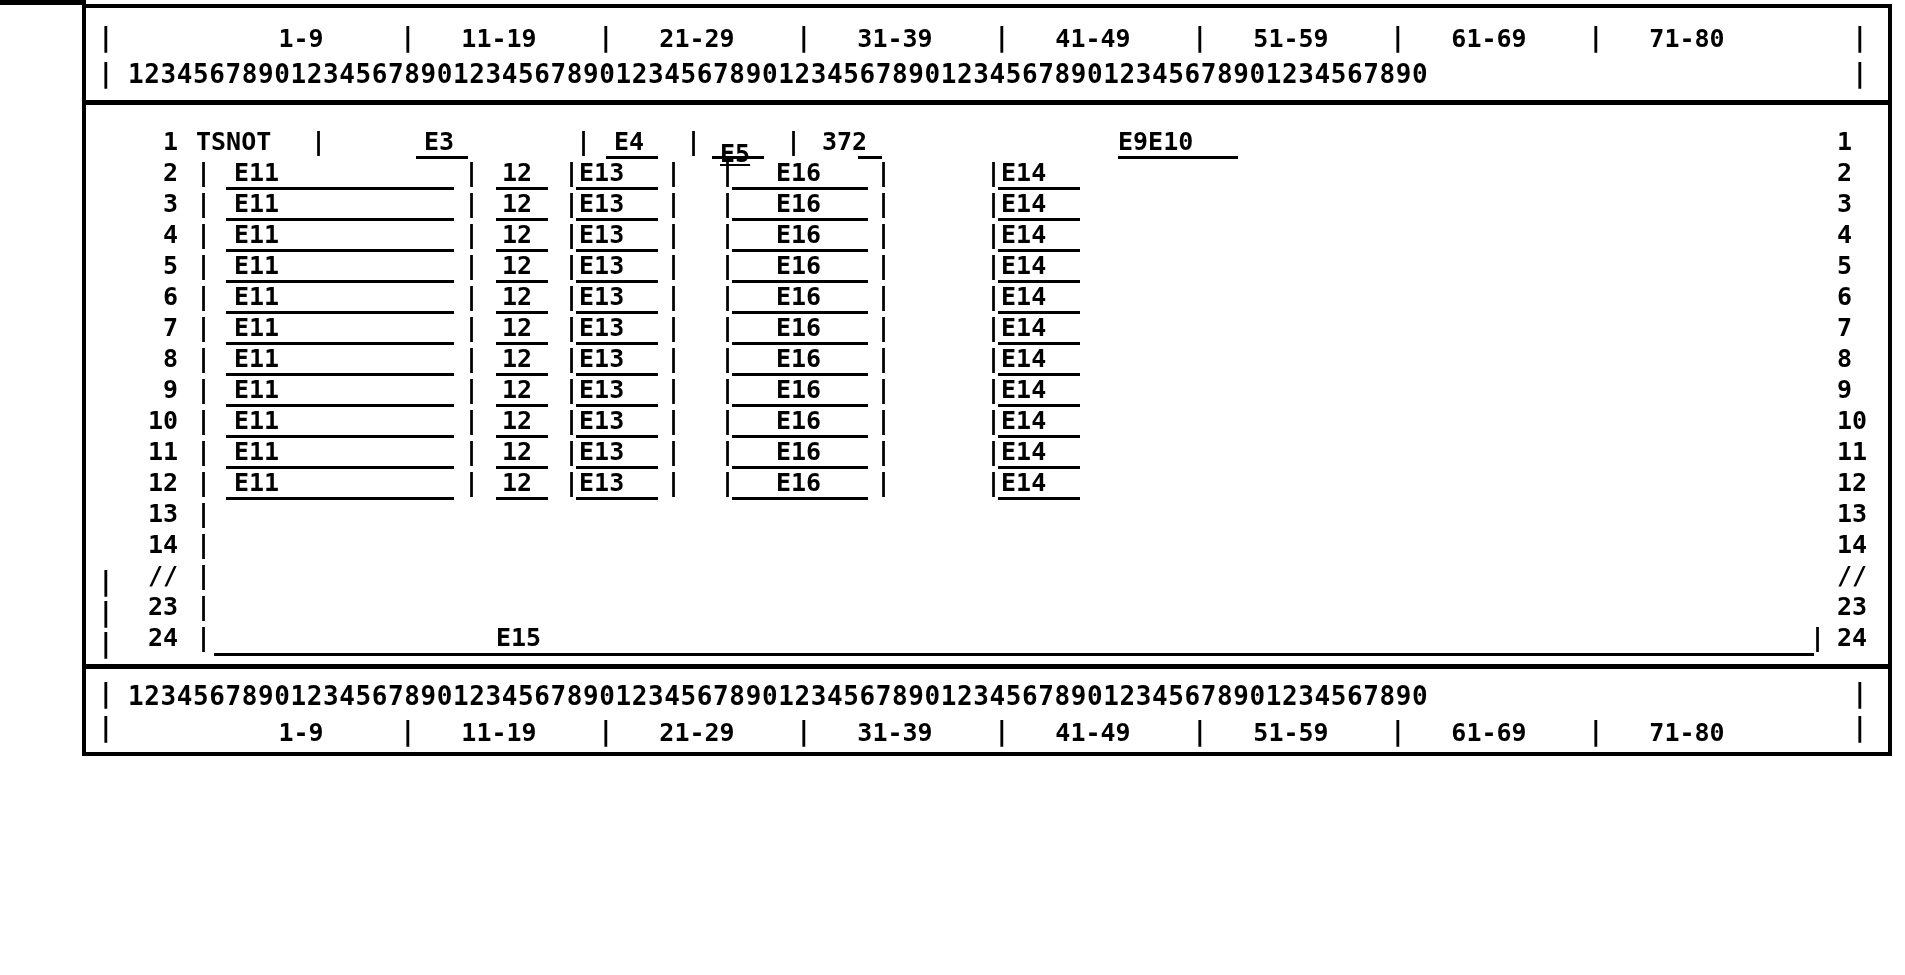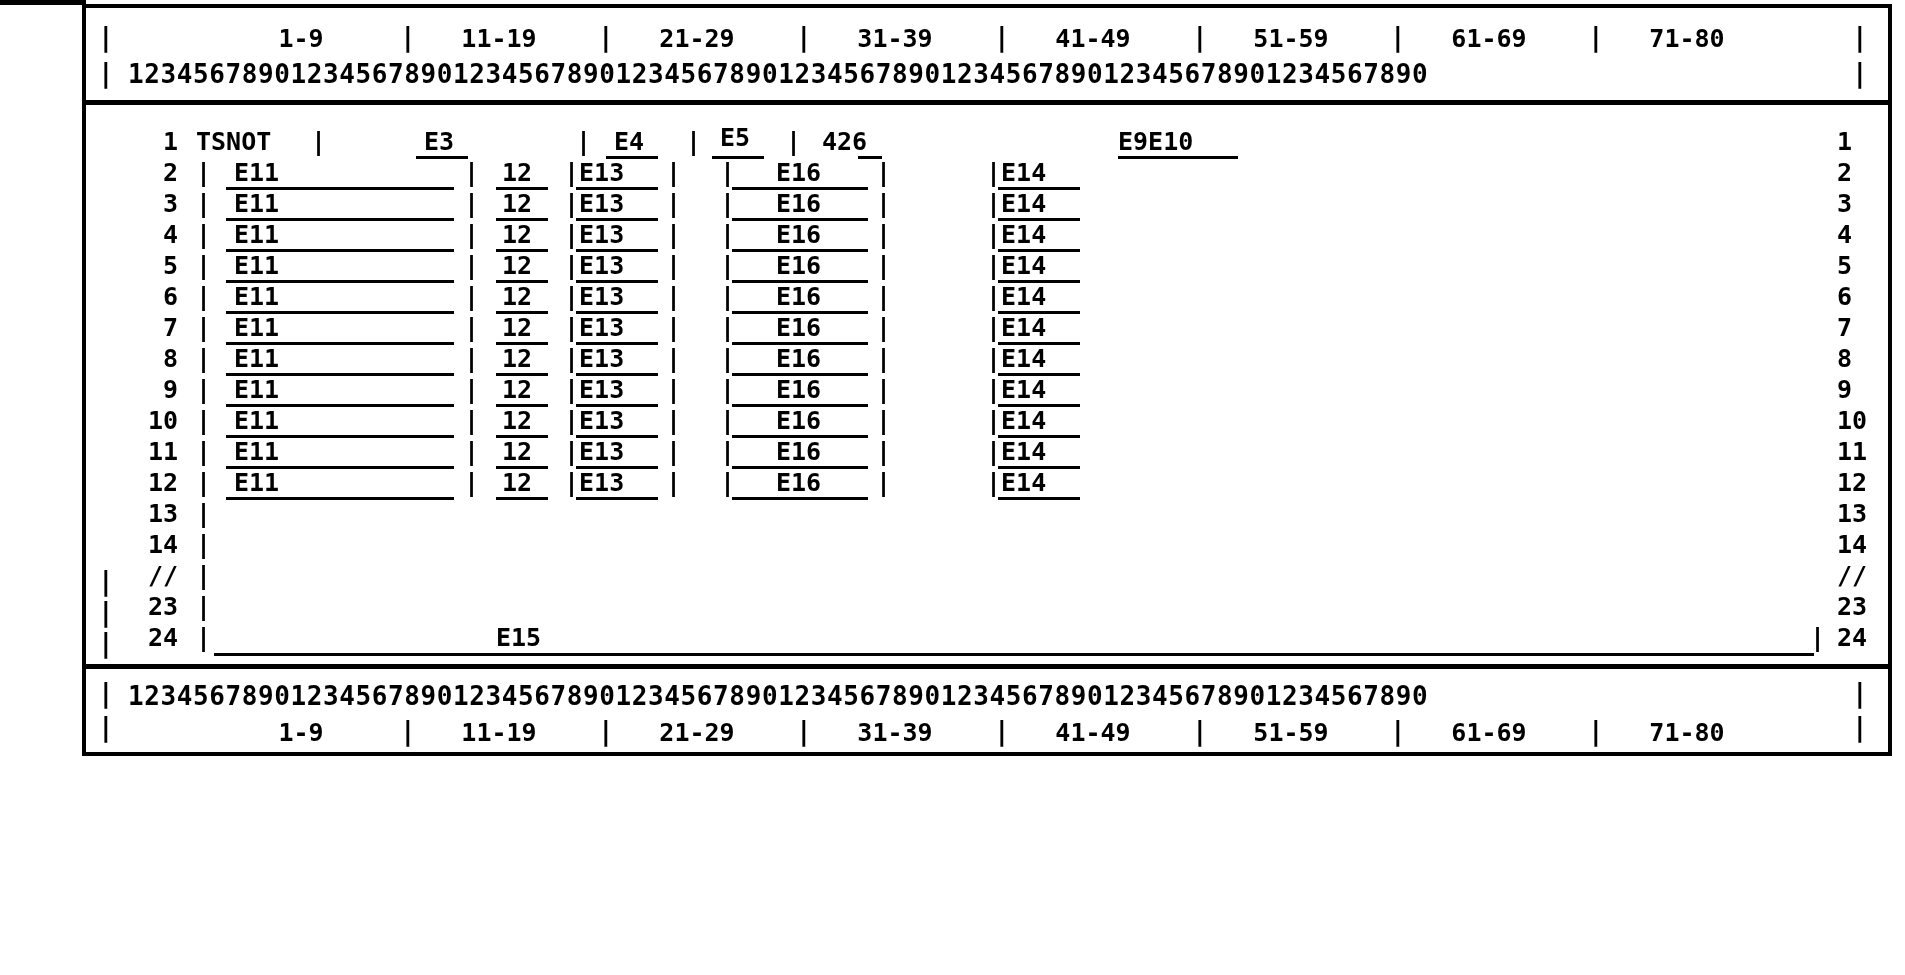--- a/index.html
+++ b/index.html
@@ -133,23 +133,23 @@
   <div class="mono pipe" style="left:12px; top:622px;">|</div>
 
   <div class="mono rownum" style="left:46px; top:120px;">1</div>
   <div class="mono rownum-right" style="left:1751px; top:120px;">1</div>
   <div class="mono field" style="left:110px; top:120px;">TSNOT</div>
   <div class="mono field" style="left:225px; top:120px;">|</div>
   <div class="mono field" style="left:338px; top:120px;">E3</div>
   <div class="mono field" style="left:490px; top:120px;">|</div>
   <div class="mono field" style="left:528px; top:120px;">E4</div>
   <div class="mono field" style="left:600px; top:120px;">|</div>
-  <div class="mono field" style="left:634px; top:116px;">E5</div>
+  <div class="mono field" style="left:634px; top:132px;text-decoration:underline;">E5</div>
   <div class="mono field" style="left:700px; top:120px;">|</div>
-  <div class="mono field" style="left:736px; top:120px;">426</div>
+  <div class="mono field" style="left:736px; top:120px;">372</div>
   <div class="mono field" style="left:1032px; top:120px;">E9E10</div>
   <div class="uline" style="left:330px; top:148px; width:52px;"></div>
   <div class="uline" style="left:520px; top:148px; width:52px;"></div>
   <div class="uline" style="left:626px; top:148px; width:52px;"></div>
   <div class="uline" style="left:772px; top:148px; width:24px;"></div>
   <div class="uline" style="left:1032px; top:148px; width:120px;"></div>
 
   <div class="mono rownum" style="left:46px; top:151px;">2</div>
   <div class="mono rownum-right" style="left:1751px; top:151px;">2</div>
   <div class="mono field" style="left:110px; top:151px;">|</div>

